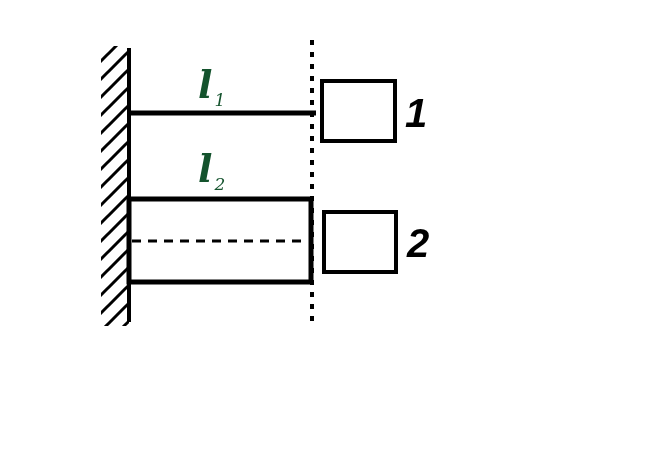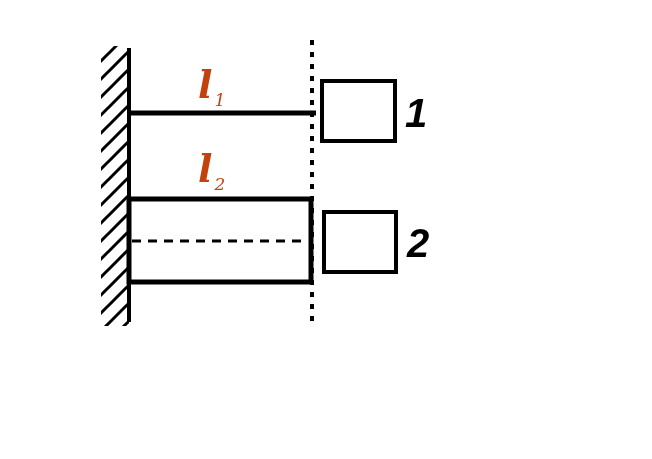--- a/index.html
+++ b/index.html
@@ -15,21 +15,21 @@
     overflow: hidden;
     font-family: "Liberation Sans", sans-serif;
   }
   .canvas svg {
     position: absolute;
     left: 0;
     top: 0;
   }
   .l-label {
     position: absolute;
-    color: #c2410c;
+    color: #14532d;
     font-family: "DejaVu Serif", serif;
     font-style: italic;
     font-weight: bold;
     font-size: 38px;
     line-height: 1;
     white-space: nowrap;
   }
   .l-label sub {
     font-size: 17px;
     font-weight: normal;

